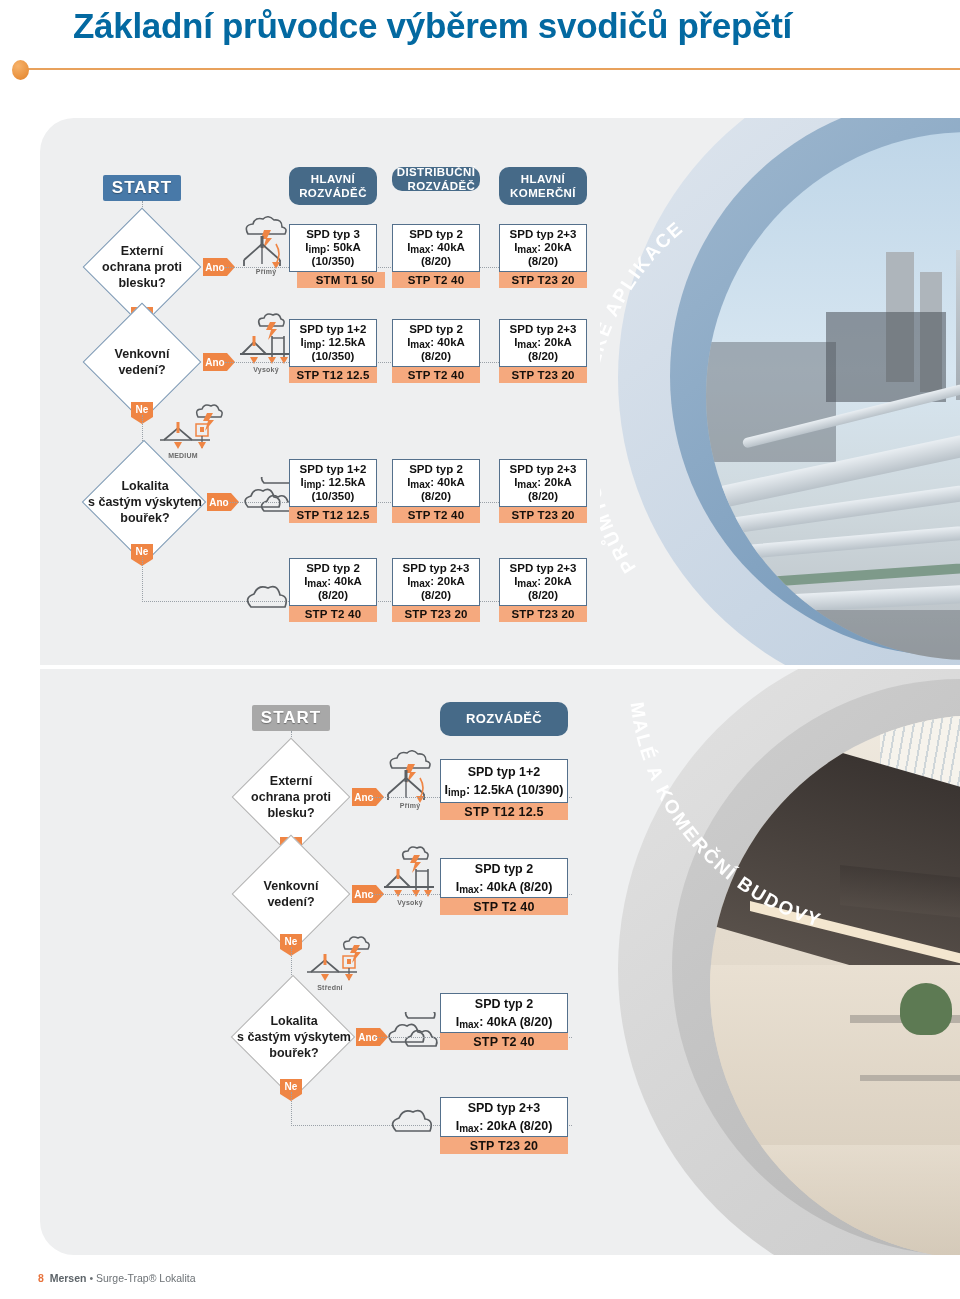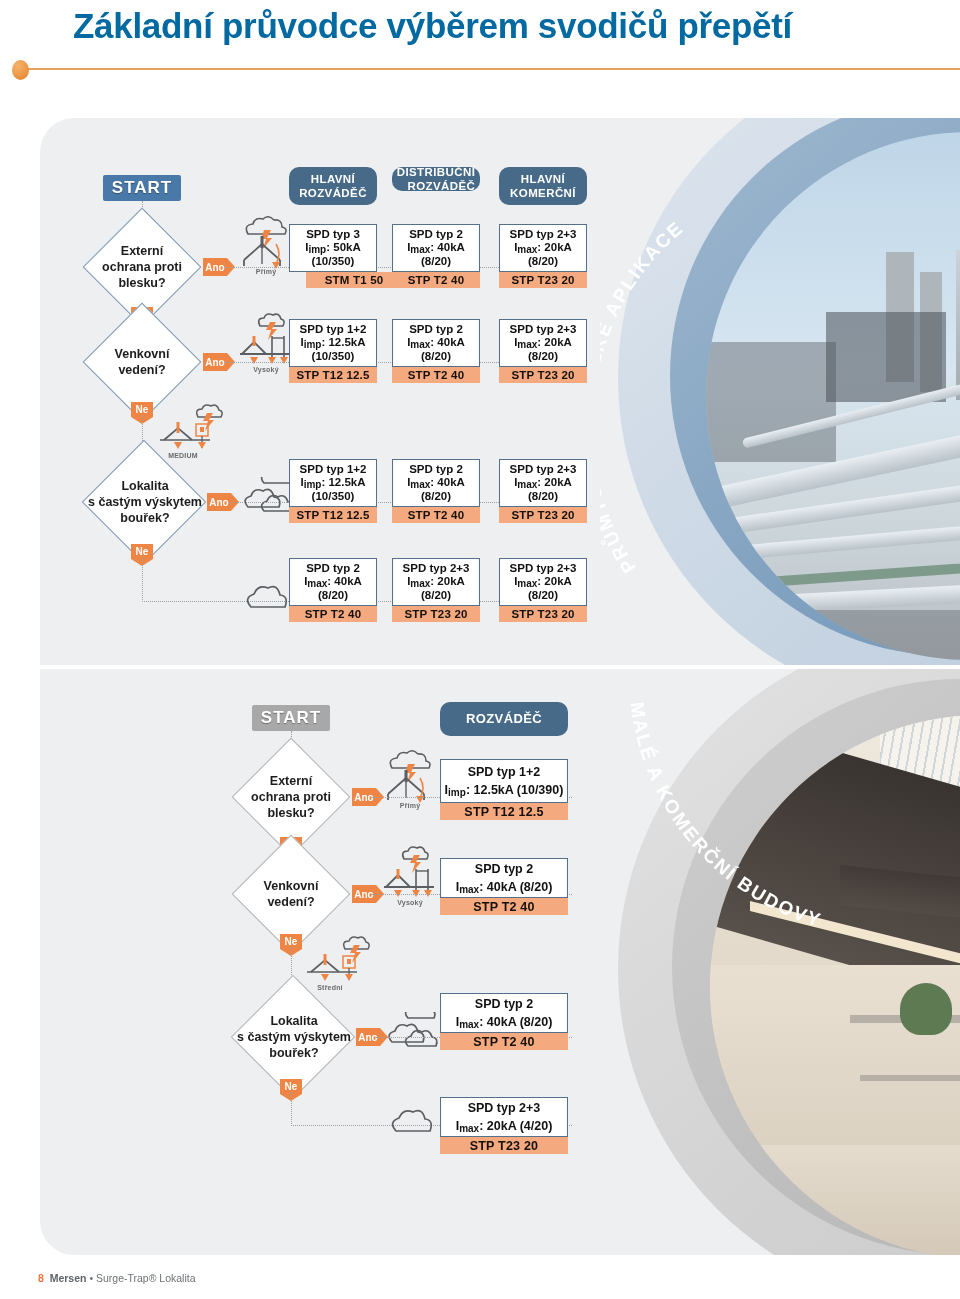--- a/index.html
+++ b/index.html
@@ -321,21 +321,21 @@
   </svg>
   <div class="icon-cap" style="top:54px;">Přímý</div>
 </div>
 <div class="dline h" style="left:225px;top:267px;width:362px;"></div>
 
 <div class="spd-box" style="left:289px;top:224px;width:88px;height:48px;">
   <div class="ln">SPD typ 3</div>
   <div class="ln"><span>I</span><sub>imp</sub><span>: 50kA</span></div>
   <div class="ln">(10/350)</div>
 </div>
-<div class="ref-box" style="left:306px;top:272px;width:88px;height:16px;padding-left:8px;">
+<div class="ref-box" style="left:297px;top:272px;width:88px;height:16px;padding-left:8px;">
     <span>STM T1 50</span>
   </div>
 
 <div class="spd-box" style="left:392px;top:224px;width:88px;height:48px;">
   <div class="ln">SPD typ 2</div>
   <div class="ln"><span>I</span><sub>max</sub><span>: 40kA</span></div>
   <div class="ln">(8/20)</div>
 </div>
 <div class="ref-box" style="left:392px;top:272px;width:88px;height:16px;">
     <span>STP T2 40</span>
@@ -669,21 +669,21 @@
 <div class="dline v" style="left:291px;top:1092px;height:34px;"></div>
 <div class="dline h" style="left:291px;top:1125px;width:281px;"></div>
 <div class="icon-wrap" style="left:388px;top:1107px;width:50px;height:32px;">
   <svg width="50" height="30" viewBox="0 0 50 30">
     <path d="M8 24 q-8 -9 3 -13 q4 -10 14 -6 q9 -5 12 7 q9 1 5 12 z" fill="none" stroke="#5b5f63" stroke-width="1.7"></path>
   </svg>
 </div>
 
 <div class="spd-box" style="left:440px;top:1097px;width:128px;height:40px;font-size:12.5px;line-height:18px;">
   <div class="ln">SPD typ 2+3</div>
-  <div class="ln"><span>I</span><sub>max</sub><span>: 20kA (4/20)</span></div>
+  <div class="ln"><span>I</span><sub>max</sub><span>: 20kA (8/20)</span></div>
 </div>
 <div class="ref-box" style="left:440px;top:1137px;width:128px;height:17px;font-size:12.5px;">
     <span>STP T23 20</span>
   </div>
 
 <div class="footer">
   <span class="pg">8</span>&nbsp;&nbsp;<span class="nm">Mersen</span>&nbsp;<span>•</span>&nbsp;<span>Surge-Trap® Lokalita</span>
 </div>
 
 </body></html>

